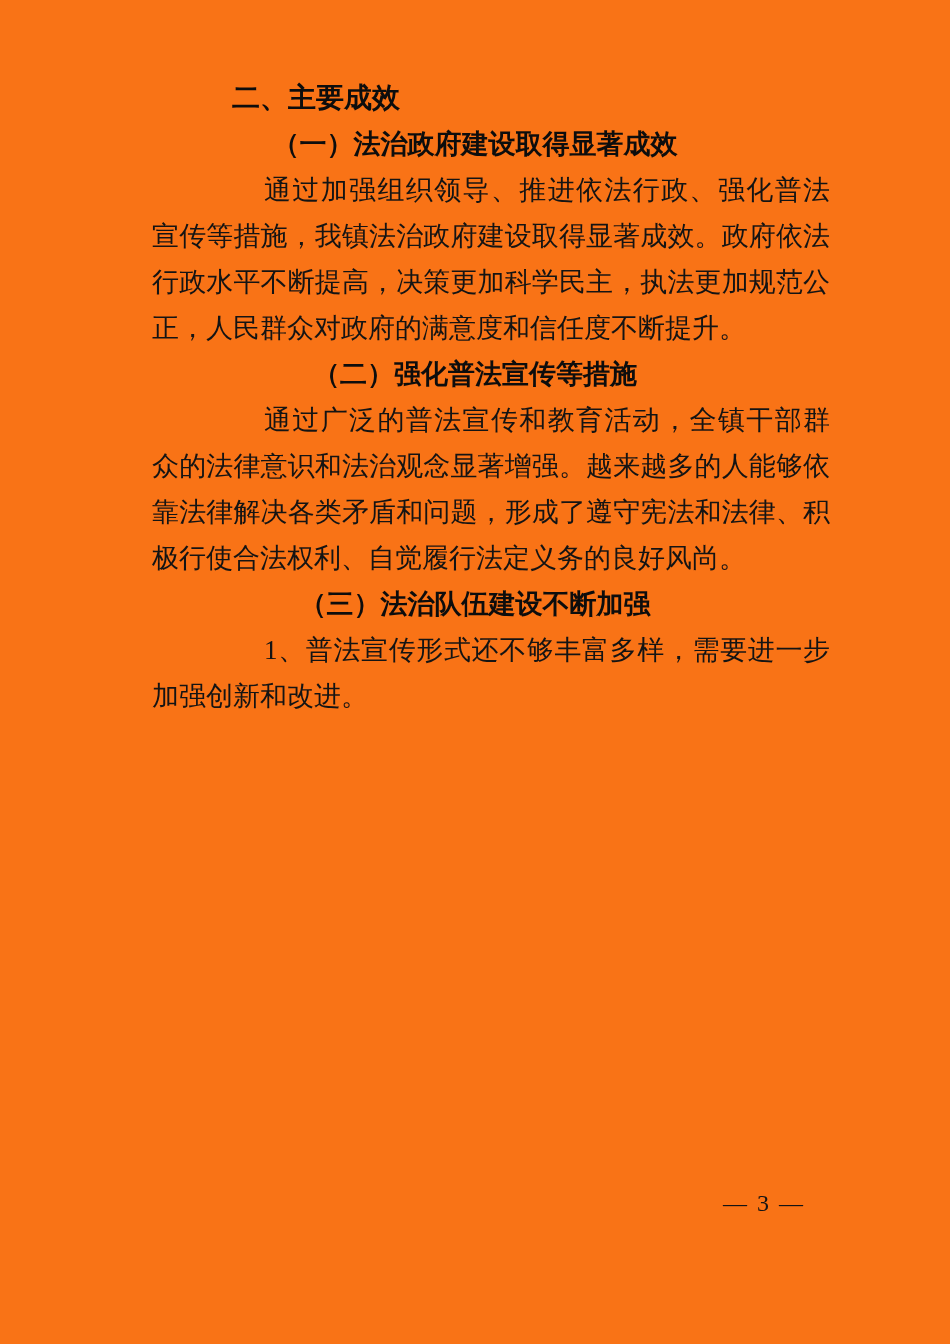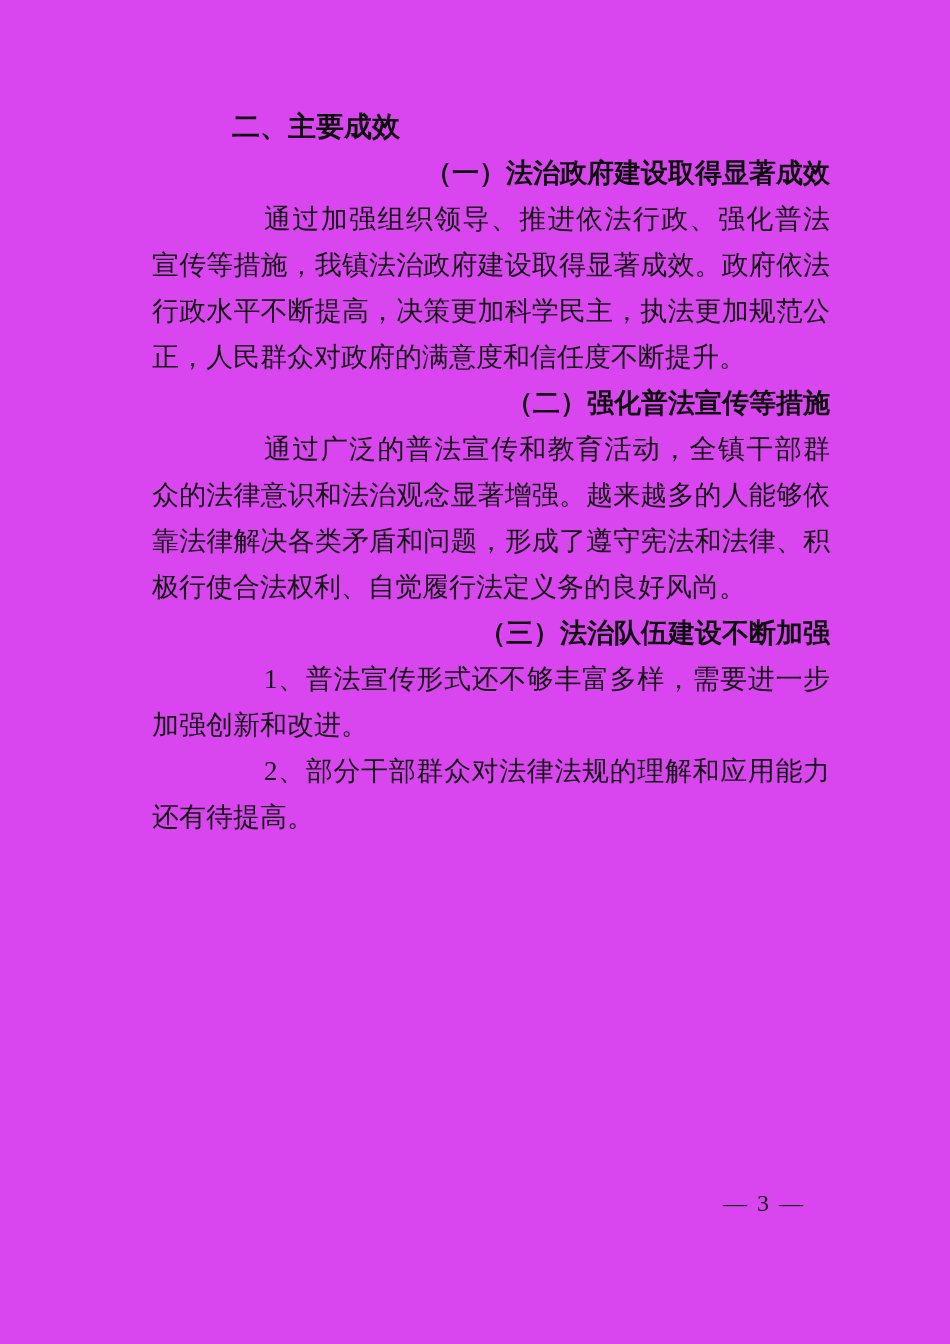--- a/index.html
+++ b/index.html
@@ -7,22 +7,22 @@
   html, body {
     width: 950px;
     height: 1344px;
     background: #ffffff;
   }
 
   .page {
     position: relative;
     width: 950px;
     height: 1344px;
-    background: #d946ef;
-    padding: 104px 120px 0 120px;
+    background: #f97316;
+    padding: 75px 120px 0 120px;
     color: #111111;
     font-family: "Liberation Serif", "DejaVu Serif", serif;
     overflow: hidden;
   }
 
   .content {
     width: 710px;
   }
 
   
@@ -35,21 +35,21 @@
     text-align: left;
     color: #0d0d0d;
   }
 
   
   .h2 {
     font-family: "Liberation Serif", "DejaVu Serif", serif;
     font-size: 27px;
     font-weight: bold;
     line-height: 46px;
-    text-align: right;
+    text-align: center;
     color: #0d0d0d;
   }
 
   
   .para {
     font-size: 27px;
     font-weight: normal;
     line-height: 46px;
     text-indent: 112px;
     text-align: justify;
@@ -83,18 +83,17 @@
 
     <p class="para">通过广泛的普法宣传和教育活动，全镇干部群众的法律意识和法治观念显著增强。越来越多的人能够依靠法律解决各类矛盾和问题，形成了遵守宪法和法律、积极行使合法权利、自觉履行法定义务的良好风尚。</p>
 
     <div class="h2">（三）法治队伍建设不断加强</div>
 
 
 
 
     <p class="para">1、普法宣传形式还不够丰富多样，需要进一步加强创新和改进。</p>
 
-    <p class="para">2、部分干部群众对法律法规的理解和应用能力还有待提高。</p>
 
   </div>
 
   <div class="footer-page-number">— 3 —</div>
 </div>
 
 </body></html>

